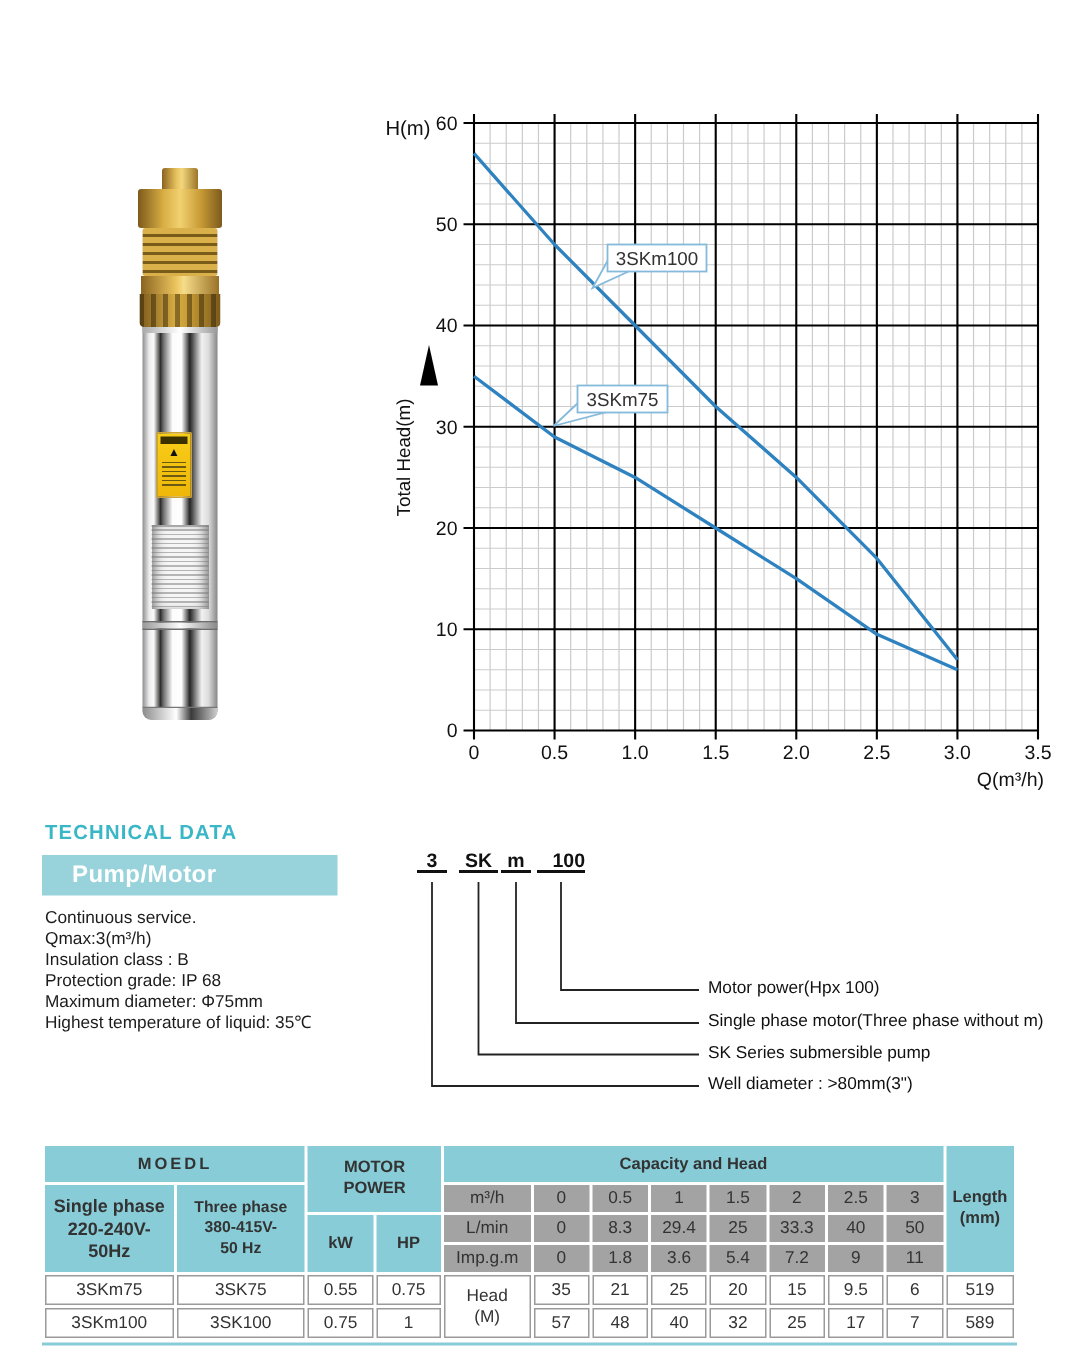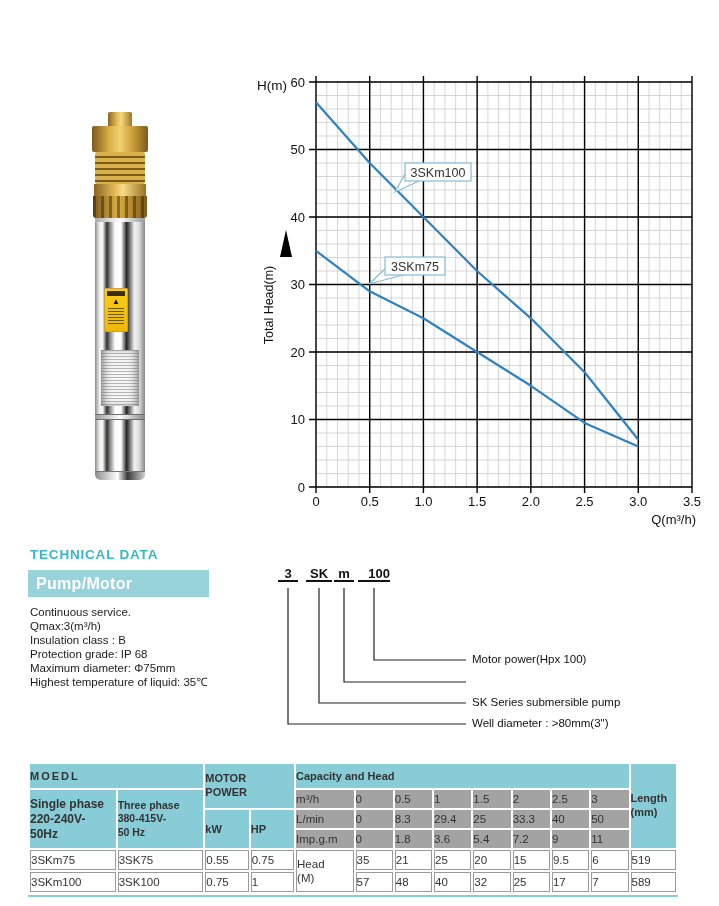--- a/index.html
+++ b/index.html
@@ -29,37 +29,37 @@
               background:repeating-linear-gradient(180deg,#b5b5b5 0 1px,#f5f5f5 1px 3px); box-shadow:inset 6px 0 8px -4px #777, inset -6px 0 8px -4px #777; }
   .p-joint { position:absolute; top:196px; left:0; width:100%; height:6px; background:linear-gradient(90deg,#999,#fdfdfd,#888); border-top:1px solid #6d6d6d; border-bottom:1px solid #6d6d6d; }
   .p-rim   { position:absolute; bottom:0; left:0; width:100%; height:9px; background:linear-gradient(90deg,#8c8c8c,#ffffff 45%,#3a3a3a 65%,#cfcfcf); border-radius:0 0 6px 6px; border-top:1px solid #777; }
 
   
   .chart { position:absolute; left:253px; top:70px; width:450px; height:465px; }
   .chart svg text { font-family:"Liberation Sans", sans-serif; }
 
   
   .tech-heading { position:absolute; left:30px; top:547px; font-size:13.5px; font-weight:bold; letter-spacing:.8px; color:#3ab7c6; }
-  .sub-bar { position:absolute; left:28px; top:570px; width:181px; height:27px; background:#98d3dc; color:#fff; font-size:16px; font-weight:bold; line-height:27px; padding-left:8px; letter-spacing:.3px; }
+  .sub-bar { position:absolute; left:28px; top:570px; width:197px; height:27px; background:#98d3dc; color:#fff; font-size:16px; font-weight:bold; line-height:27px; padding-left:20px; letter-spacing:.3px; }
   .specs { position:absolute; left:30px; top:605px; font-size:11.5px; line-height:14px; color:#1c1c1c; }
 
   
   .diagram { position:absolute; left:270px; top:566px; width:449px; height:178px; }
   .diagram svg { position:absolute; left:0; top:0; }
   .tok { position:absolute; top:0; height:16px; text-align:center; font-size:13px; font-weight:bold; color:#111; border-bottom:2px solid #111; padding-bottom:3px; }
   .tok0 { left:8px;  width:20px; }
   .tok1 { left:36px; width:26px; }
   .tok2 { left:64px; width:20px; }
   .tok3 { left:88px; width:32px;text-align:right; }
   .dlabel { position:absolute; left:202px; font-size:11.5px; color:#111; white-space:nowrap; }
 
   
   .spec-table-wrap { position:absolute; left:28px; top:762px; width:650px; }
   table.spec { width:650px; table-layout:fixed; border-collapse:separate; border-spacing:2px; }
-  table.spec td { vertical-align:middle; padding:0; color:#333; overflow:hidden; }
+  table.spec td { text-align:center; vertical-align:middle; padding:0; color:#333; overflow:hidden; }
   td.th { background:#87ccd7; font-size:11px; font-weight:bold; color:#2e2e2e; }
   td.thv { background:#a3a3a3; font-size:11.5px; font-weight:normal; color:#2e2e2e; }
   td.bd { background:#fff; border:1px solid #9a9a9a; font-size:11.5px; }
   .pre { white-space:pre-line; line-height:1.25; }
   tr.r1 { height:24px; } tr.r2, tr.r3, tr.r4 { height:18px; } tr.rd { height:20px; }
   .teal-strip { width:650px; height:2px; background:#87ccd7; margin-top:1px; }
 </style>
 </head>
 <body>
 
@@ -213,20 +213,21 @@
       <polyline points="104,22 104,94 196,94" fill="none" stroke="#222" stroke-width="1.2"></polyline>
       <polyline points="74,22 74,116 196,116" fill="none" stroke="#222" stroke-width="1.2"></polyline>
       <polyline points="49,22 49,137 196,137" fill="none" stroke="#222" stroke-width="1.2"></polyline>
       <polyline points="18,22 18,158 196,158" fill="none" stroke="#222" stroke-width="1.2"></polyline>
     </svg>
     <span class="tok tok0">3</span>
     <span class="tok tok1">SK</span>
     <span class="tok tok2">m</span>
     <span class="tok tok3">100</span>
     <span class="dlabel" style="top:87px">Motor power(Hpx 100)</span>
+    <span class="dlabel" style="top:109px">Single phase motor(Three phase without m)</span>
     <span class="dlabel" style="top:130px">SK Series submersible pump</span>
     <span class="dlabel" style="top:151px">Well diameter : &gt;80mm(3")</span>
   </div>
 
   <div class="spec-table-wrap">
     <table class="spec">
       <colgroup>
         <col style="width:85px">
           <col style="width:85px">
         <col style="width:43px">

